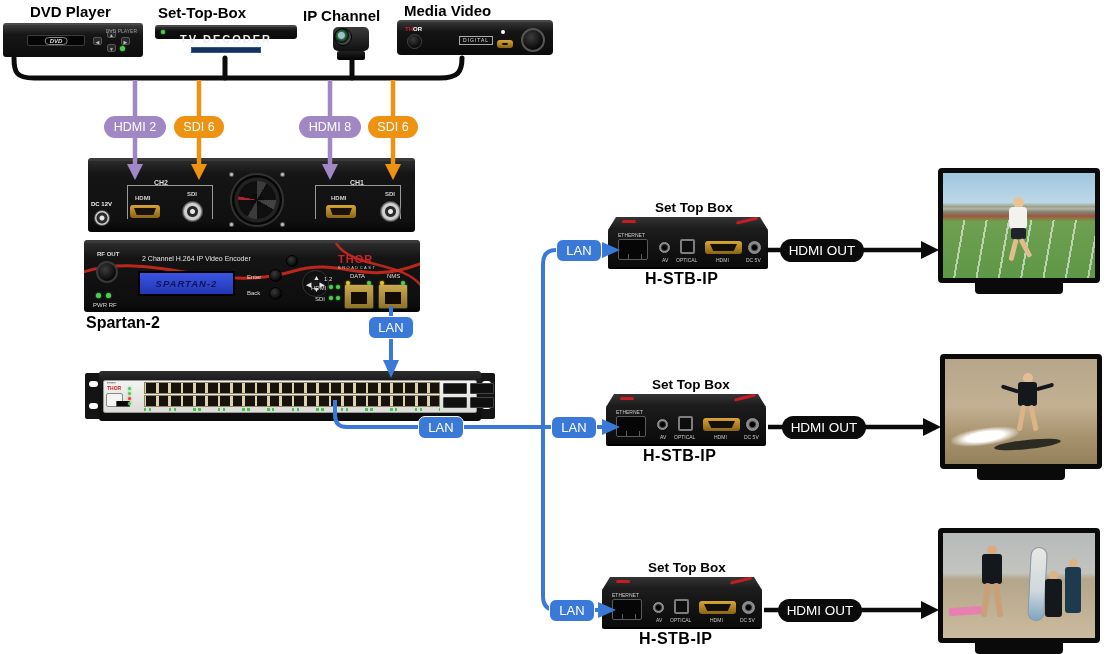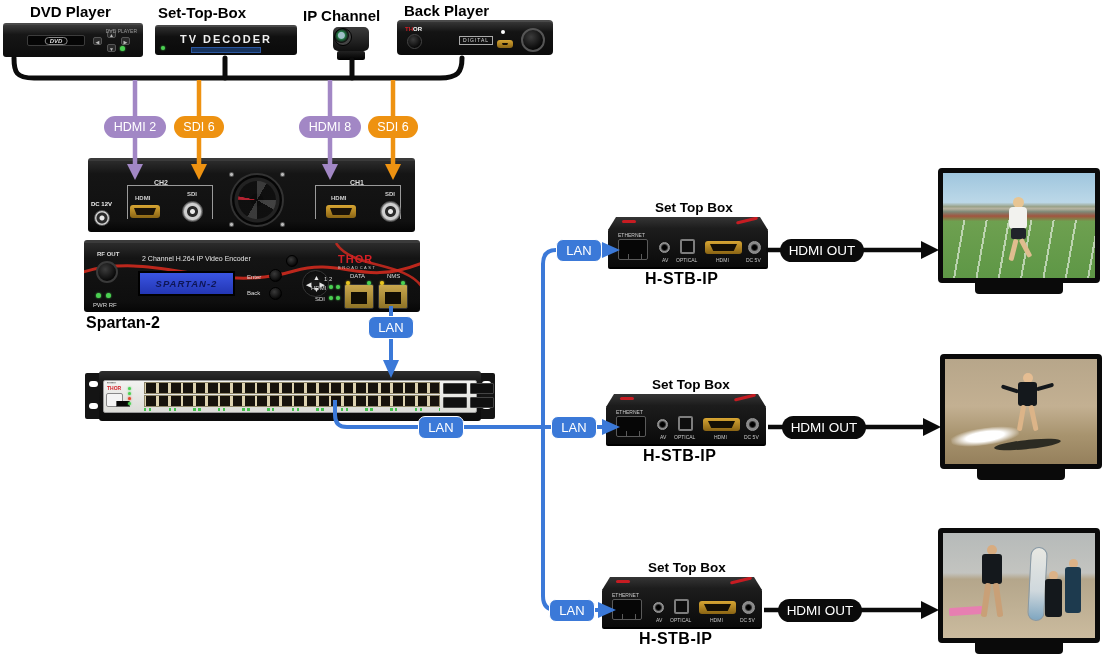--- a/index.html
+++ b/index.html
@@ -134,35 +134,35 @@
     <g fill="#0b0b0b">
       <polygon points="921,241 921,259 939,250"></polygon>
       <polygon points="923,418 923,436 941,427"></polygon>
       <polygon points="921,601 921,619 939,610"></polygon>
     </g>
   </svg>
 
   <div class="title" style="left:30px;top:3px;">DVD Player</div>
   <div class="title" style="left:158px;top:4px;">Set-Top-Box</div>
   <div class="title" style="left:303px;top:7px;">IP Channel</div>
-  <div class="title" style="left:404px;top:2px;">Back Player</div>
+  <div class="title" style="left:404px;top:2px;">Media Video</div>
 
   <div class="device dvd" style="left:3px;top:23px;width:140px;height:34px;">
     <div class="slot">
         <span class="dvd-logo">DVD</span>
       </div>
     <div class="sq-btn" style="left:90px;top:12px;">◀</div>
     <div class="sq-btn" style="left:104px;top:5px;">▲</div>
     <div class="sq-btn" style="left:104px;top:19px;">▼</div>
     <div class="sq-btn" style="left:118px;top:12px;">▶</div>
     <div class="tiny" style="right:6px;top:4px;font-size:5px;color:#9a9a9a;">DVD PLAYER</div>
     <div class="led" style="width:5px;height:5px;right:18px;bottom:6px;"></div>
   </div>
 
-  <div class="device decoder" style="left:155px;top:25px;width:142px;height:30px;">
+  <div class="device decoder" style="left:155px;top:25px;width:142px;height:14px;">
     <div class="decoder-text">TV DECODER</div>
     <div class="decoder-lcd"></div>
     <div class="led" style="width:4px;height:4px;left:6px;bottom:5px;"></div>
   </div>
 
   <div class="device" style="left:325px;top:25px;width:52px;height:37px;">
     <div class="cam-head"></div>
     <div class="cam-lens"></div>
     <div class="cam-base"></div>
   </div>

